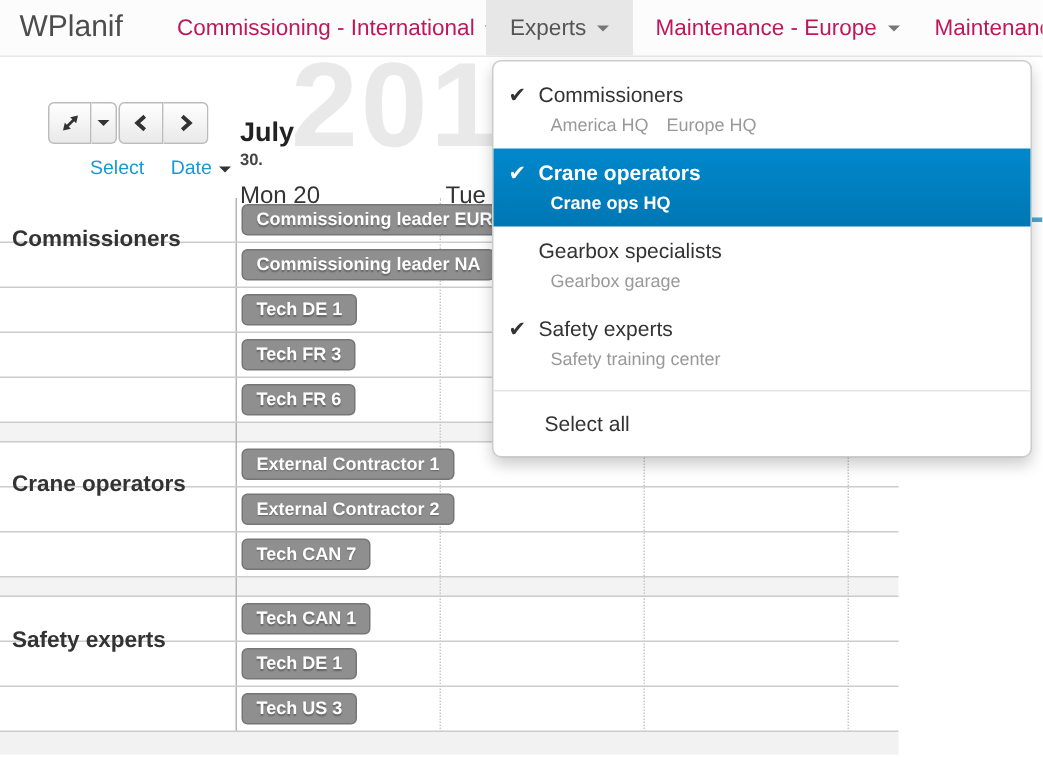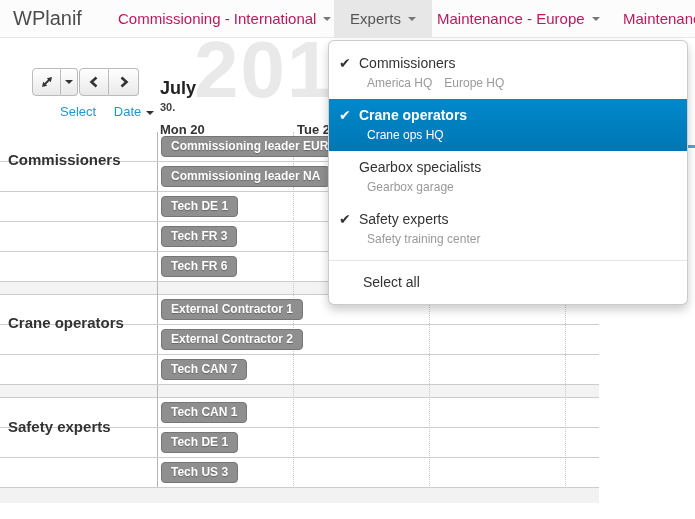--- a/index.html
+++ b/index.html
@@ -38,21 +38,21 @@
   }
   .btn + .btn { border-left:none; }
   .btn:first-child { border-radius:4px 0 0 4px; }
   .btn:last-child  { border-radius:0 4px 4px 0; }
   .g1 { left:32px; } .g2 { left:79px; }
   .link-row { position:absolute; left:60px; top:66px; font-size:13px; }
   .link { color:#1899d6; cursor:pointer; }
   .link .caret { border-top-color:#333; margin-left:5px; }
   .month-title { position:absolute; left:160px; top:40px; font-size:18px; font-weight:bold; color:#222; z-index:2; }
   .week-no     { position:absolute; left:160px; top:63px; font-size:11px; font-weight:bold; color:#444; z-index:2; }
-  .day-label   { position:absolute; top:84px; font-size:13px; font-weight:bold; color:#333; z-index:2; }
+  .day-label   { position:absolute; top:84px; font-size:16px; font-weight:normal; color:#333; z-index:2; }
   .day-0 { left:160px; } .day-1 { left:297px; }
   .watermark {
     position:absolute; left:194px; top:-14px; font-size:80px; font-weight:bold;
     color:#e9e9e9; letter-spacing:2px; z-index:1; user-select:none;
   }
   
   .grid { position:absolute; left:0; top:132px; width:599px; height:371px; background:#fff; }
   .vline-solid { position:absolute; left:157px; top:0; height:356px; border-left:1px solid #b5b5b5; }
   .vline-dot   { position:absolute; top:0; height:356px; border-left:1px dotted #c8c8c8; }
   .vd1 { left:293px; } .vd2 { left:429px; } .vd3 { left:565px; }
@@ -75,35 +75,35 @@
   }
   .dd-item { padding:6px 0 8px; cursor:pointer; }
   .dd-label-line { display:flex; align-items:center; line-height:20px; }
   .dd-check { width:30px; padding-left:10px; font-size:14px; color:#333; flex:none; }
   .dd-check.hidden { visibility:hidden; }
   .dd-label { font-size:14px; color:#333; }
   .dd-sub { margin:2px 0 0 38px; font-size:12px; color:#999; line-height:16px; }
   .dd-sub span + span { margin-left:12px; }
   .dd-item.active { background:linear-gradient(#0088cc,#0077b3); }
   .dd-item.active .dd-check, .dd-item.active .dd-label { color:#fff; font-weight:bold; }
-  .dd-item.active .dd-sub { color:#fff; font-weight:normal; }
+  .dd-item.active .dd-sub { color:#fff; font-weight:bold; }
   .dd-divider { height:1px; background:#e5e5e5; margin:5px 0; }
   .dd-select-all { padding:6px 4px 8px; }
   .chev-svg, .diag-svg { display:block; }
 </style>
 </head>
 <body>
 
 <div class="navbar">
   <div class="brand">WPlanif</div>
   <div class="nav-item" style="left:104px;">
     <span>Commissioning - International</span>
     <span class="caret"></span>
   </div>
-  <div class="nav-item active" style="left:334px; width:98px;">
+  <div class="nav-item active" style="left:324px; width:98px;">
     <span>Experts</span>
     <span class="caret"></span>
   </div>
   <div class="nav-item" style="left:423px;">
     <span>Maintenance - Europe</span>
     <span class="caret"></span>
   </div>
   <div class="nav-item" style="left:609px;">
     <span>Maintenance -</span>
   </div>

